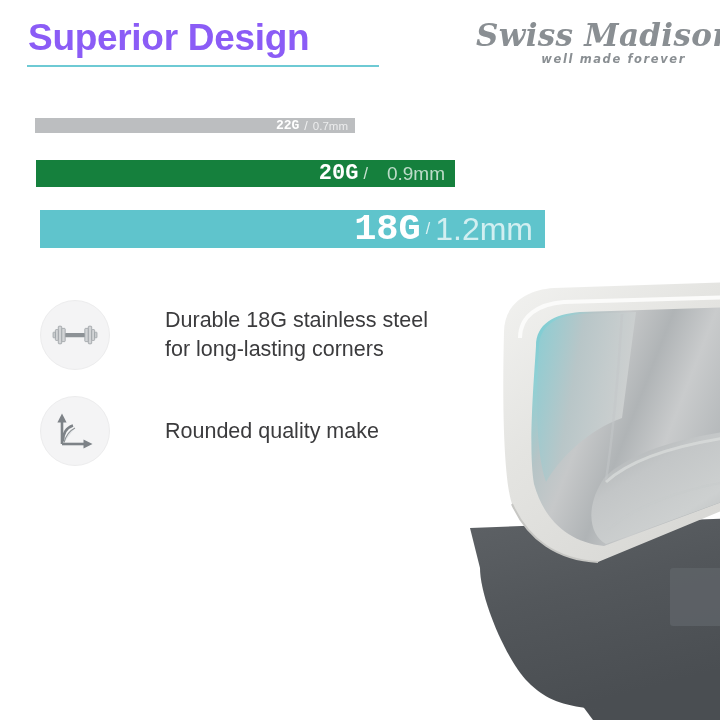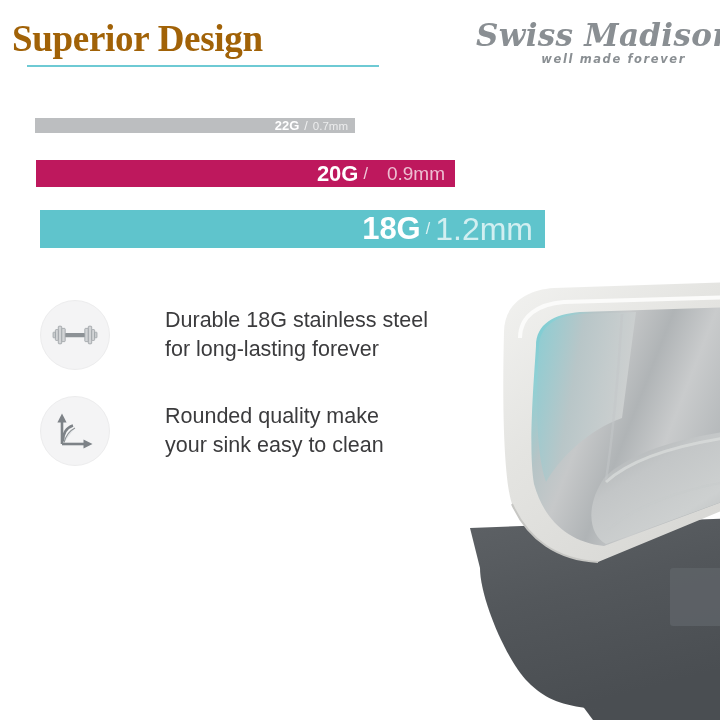--- a/index.html
+++ b/index.html
@@ -12,28 +12,27 @@
     height: 720px;
     position: relative;
     overflow: hidden;
     font-family: "Liberation Sans", sans-serif;
     -webkit-font-smoothing: antialiased;
   }
 
   
   .page-title {
     position: absolute;
-    left: 12px;
+    left: 28px;
     top: 17px;
     font-size: 37px;
     font-weight: bold;
-    color: #a16207;
+    color: #8b5cf6;
     letter-spacing: -0.3px;
     white-space: nowrap;
-    font-family: Liberation Serif, serif;
   }
   .title-underline {
     position: absolute;
     left: 27px;
     top: 65px;
     width: 352px;
     height: 2px;
     background: #6ecad4;
   }
 
@@ -74,46 +73,46 @@
 
   .gauge-bar {
     position: absolute;
     display: flex;
     align-items: center;
     justify-content: flex-end;
     box-sizing: border-box;
     color: #ffffff;
     white-space: nowrap;
   }
-  .gauge-bar .g-num { font-weight: bold; }
+  .gauge-bar .g-num { font-weight: bold; font-family: Liberation Mono, monospace; }
   .gauge-bar .g-thk { color: rgba(255,255,255,0.72); font-weight: normal; }
 
   #bar-22 {
     left: 35px; top: 118px; width: 320px; height: 15px;
     background: #bcbec0;
     padding-right: 7px;
     font-size: 12.5px;
   }
   #bar-22 .g-num { font-size: 13px; }
   #bar-22 .g-thk { font-size: 11.5px; }
 
   #bar-20 {
     left: 36px; top: 160px; width: 419px; height: 27px;
-    background: #be185d;
+    background: #15803d;
     padding-right: 10px;
   }
   #bar-20 .g-num { font-size: 22px; }
   #bar-20 .g-thk { font-size: 19px; margin-left: 14px; }
 
   #bar-18 {
     left: 40px; top: 210px; width: 505px; height: 38px;
     background: #5fc4cc;
     padding-right: 12px;
   }
-  #bar-18 .g-num { font-size: 31px; margin-left: 39px; }
+  #bar-18 .g-num { font-size: 37px; margin-left: 39px; }
   #bar-18 .g-thk { font-size: 32px; }
 
   .g-sep { padding: 0 5px; color: rgba(255,255,255,0.78); }
 
   
   .feature {
     position: absolute;
     left: 40px;
     display: flex;
     align-items: center;
@@ -194,40 +193,39 @@
       <rect x="3.4" y="9.6" width="2.9" height="10.8" rx="0.7" fill="#d2d4d6" stroke="#9a9fa3" stroke-width="0.8"></rect>
       <rect x="1.0" y="12.2" width="2.5" height="5.6" rx="0.6" fill="#c8cbcd" stroke="#9a9fa3" stroke-width="0.7"></rect>
       <rect x="32.8" y="8.4" width="3.6" height="13.2" rx="0.7" fill="#d2d4d6" stroke="#9a9fa3" stroke-width="0.8"></rect>
       <rect x="36.3" y="6.2" width="3.4" height="17.6" rx="0.7" fill="#d2d4d6" stroke="#9a9fa3" stroke-width="0.8"></rect>
       <rect x="39.7" y="9.6" width="2.9" height="10.8" rx="0.7" fill="#d2d4d6" stroke="#9a9fa3" stroke-width="0.8"></rect>
       <rect x="42.5" y="12.2" width="2.5" height="5.6" rx="0.6" fill="#c8cbcd" stroke="#9a9fa3" stroke-width="0.7"></rect>
     </svg>
   </div>
   <div class="feature-text">
     <div>Durable 18G stainless steel</div>
-    <div>for long-lasting forever</div>
+    <div>for long-lasting corners</div>
   </div>
 </div>
 
 <div class="feature" id="feature-1">
   <div class="feature-icon-circle">
     <svg width="42" height="42" viewBox="0 0 42 42" aria-hidden="true">
       <g fill="none" stroke="#7d8287" stroke-width="2.6" stroke-linecap="butt">
         <path d="M8,34 L8,10"></path>
         <path d="M8,34 L34,34"></path>
       </g>
       <polygon points="8,3.5 3.4,12.5 12.6,12.5" fill="#7d8287"></polygon>
       <polygon points="38.5,34 29.5,29.4 29.5,38.6" fill="#7d8287"></polygon>
       <path d="M9,31.5 C9,22 13,17.5 19,15.5" fill="none" stroke="#7d8287" stroke-width="2.4"></path>
       <path d="M10,32.5 C12,25 16,20.5 21,18" fill="#e2e4e6" stroke="#8d9296" stroke-width="1.1"></path>
     </svg>
   </div>
   <div class="feature-text">
     <div>Rounded quality make</div>
-    <div>your sink easy to clean</div>
   </div>
 </div>
 
 <div class="sink-photo">
   <svg width="330" height="452" viewBox="0 0 330 452" aria-hidden="true">
     <defs>
       <linearGradient id="basinGrad" x1="0" y1="0" x2="1" y2="0.45">
         <stop offset="0%" stop-color="#6fc9d2"></stop>
         <stop offset="13%" stop-color="#8fd0d4"></stop>
         <stop offset="26%" stop-color="#b6c4c6"></stop>

